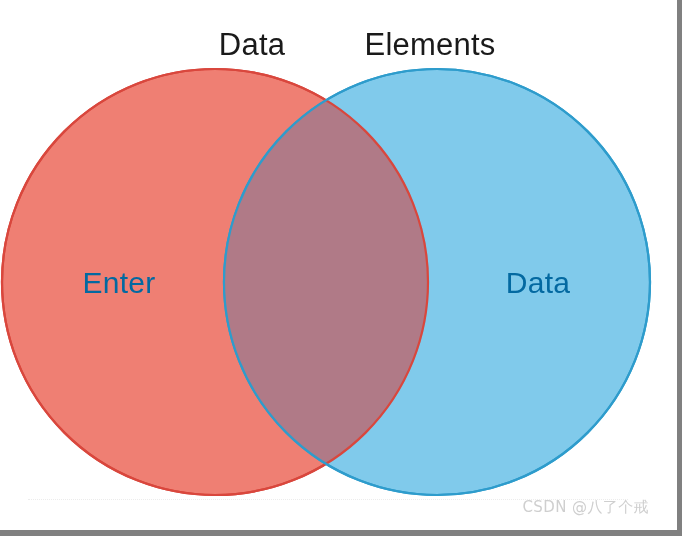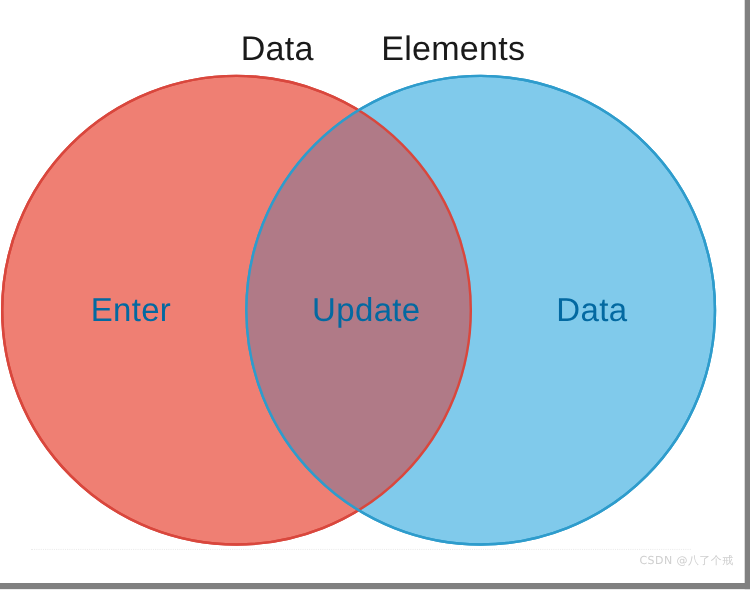--- a/index.html
+++ b/index.html
@@ -43,21 +43,21 @@
     font-size: 31px;
     font-weight: 400;
     color: #1a1a1a;
     letter-spacing: 0.2px;
     white-space: nowrap;
     transform: translate(-50%, -50%);
     line-height: 1;
     -webkit-font-smoothing: antialiased;
   }
   #title-data     { left: 220px; top: 44px; margin-left: 32px; }
-  #title-elements { left: 412px; top: 44px; }
+  #title-elements { left: 430px; top: 44px; }
 
   
   .region-label {
     position: absolute;
     font-size: 30px;
     font-weight: 400;
     color: #0369a1;
     white-space: nowrap;
     transform: translate(-50%, -50%);
     line-height: 1;
@@ -75,23 +75,23 @@
     top: 499px;
     width: 600px;
     height: 1px;
     border-top: 1px dotted #e6e6e6;
     opacity: 0.75;
   }
 
   
   #watermark {
     position: absolute;
-    right: 10px;
+    right: 28px;
     bottom: 13px;
-    font-size: 10px;
+    font-size: 15px;
     color: #cfcfcf;
     white-space: nowrap;
     letter-spacing: 0.4px;
     font-family: "DejaVu Sans", sans-serif;
   }
 
   
   #edge-right {
     position: absolute;
     right: 0;
@@ -132,21 +132,20 @@
       </g>
 
       <circle cx="215" cy="282" r="213" fill="none" stroke="#d9473d" stroke-width="2.2"></circle>
       <circle cx="437" cy="282" r="213" fill="none" stroke="#2e9ccc" stroke-width="2.2"></circle>
     </svg>
 
     <div class="set-title" id="title-data">Data</div>
     <div class="set-title" id="title-elements">Elements</div>
 
     <div class="region-label" id="label-enter">Enter</div>
-    <div class="region-label" id="label-update">Update</div>
     <div class="region-label" id="label-exit">Data</div>
 
     <div id="baseline"></div>
 
     <div id="watermark">CSDN @八了个戒</div>
   </div>
 
   <div id="edge-right"></div>
   <div id="edge-bottom"></div>
 

